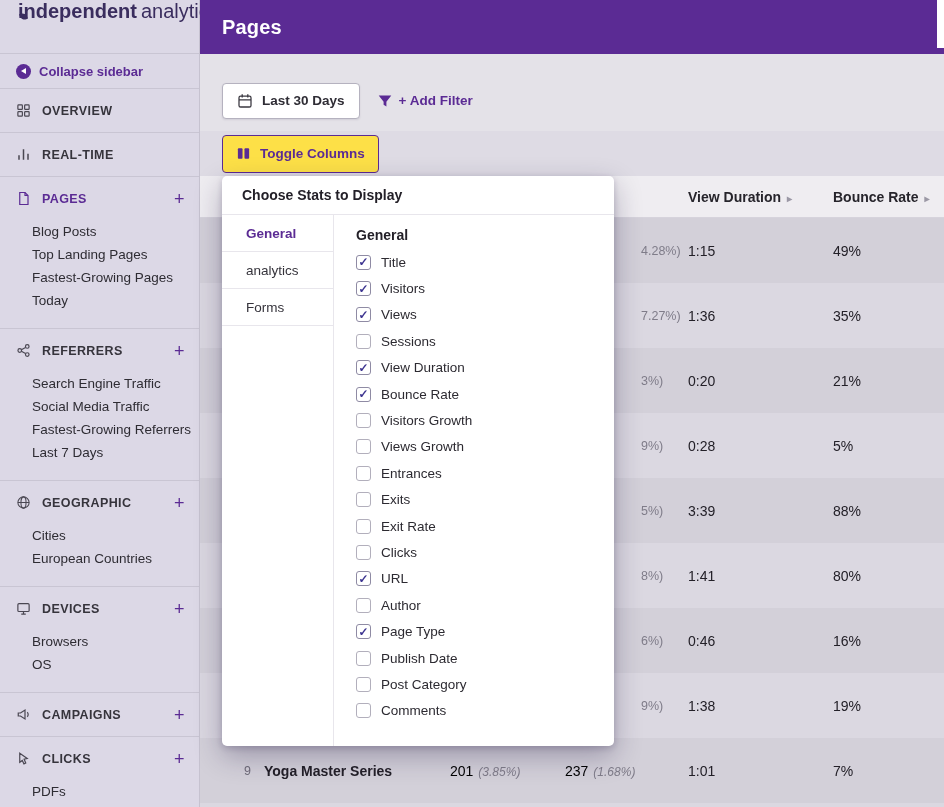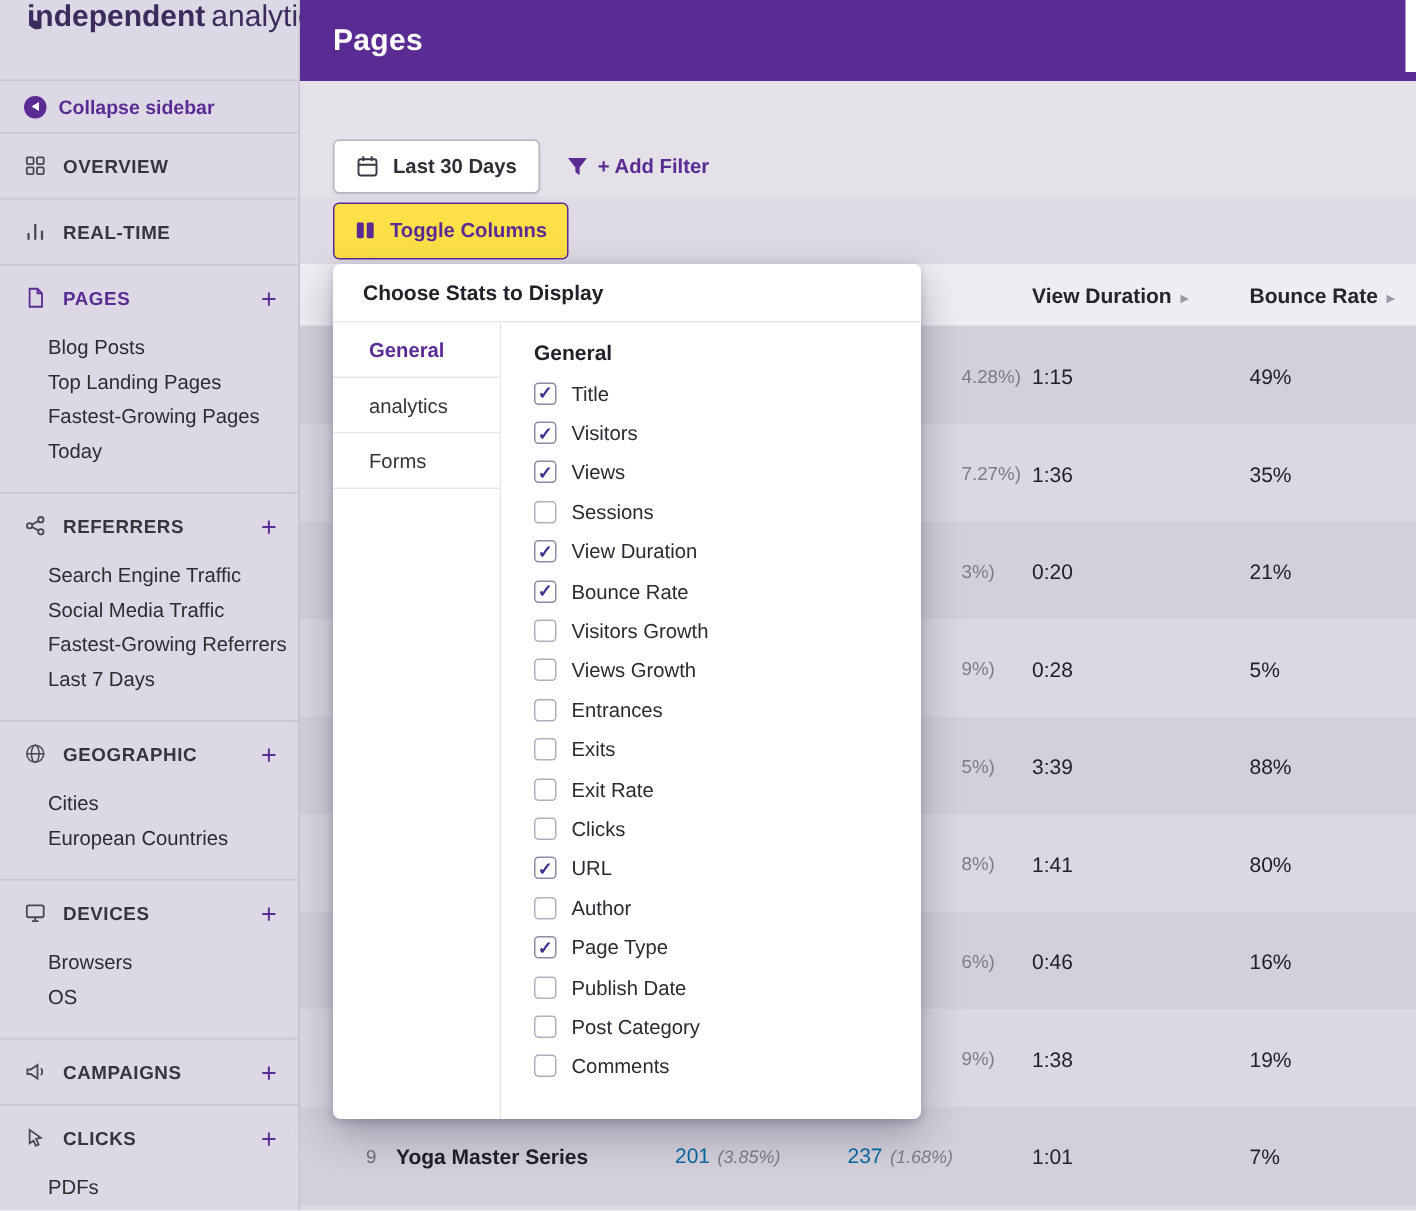--- a/index.html
+++ b/index.html
@@ -32,21 +32,21 @@
   .children { padding-bottom:16px; }
   .child { height:23px; display:flex; align-items:center; padding-left:32px;
            font-size:13.5px; color:#2e2c33; cursor:pointer; }
 
   
   .header { position:absolute; left:200px; top:0; width:744px; height:54px;
             background:#5b2b94; display:flex; align-items:center; padding-left:22px; }
   .header h1 { color:#fff; font-size:20px; font-weight:700; letter-spacing:0.2px; }
   .vscroll { position:absolute; right:0; top:0; width:7px; height:48px; background:#fff; z-index:20; }
 
-  .toolbar1 { position:absolute; left:200px; top:64px; width:744px; height:94px;
+  .toolbar1 { position:absolute; left:200px; top:54px; width:744px; height:94px;
               background:#e4e2e8; border-bottom:1px solid #ccc9d3;
               display:flex; align-items:center; padding-left:22px; gap:18px; }
   .date-btn { display:inline-flex; align-items:center; gap:9px; height:36px; padding:0 14px;
               background:#fff; border:1px solid #b5b2bf; border-radius:4px; font-size:13.5px;
               font-weight:600; color:#2f2d35; font-family:inherit; cursor:pointer;
               box-shadow:0 1px 2px rgba(40,30,70,0.10); }
   .filter-btn { display:inline-flex; align-items:center; gap:7px; background:none; border:none;
                 color:#5b2b94; font-size:13.5px; font-weight:600; font-family:inherit; cursor:pointer; }
 
   .toolbar2 { position:absolute; left:200px; top:131px; width:744px; height:45px;
@@ -66,21 +66,21 @@
   .rows .row:nth-child(odd) { background:#d3d0d9; }
   .rows .row:nth-child(even) { background:#dbd8e1; }
   .row-fill { height:4px; background:#dbd8e1; }
   .cell { position:absolute; top:50%; transform:translateY(-50%); white-space:nowrap; }
   .tail { left:441px; font-size:12.5px; color:#7f7c89; }
   .dur { left:488px; font-size:14px; color:#232028; }
   .bnc { left:633px; font-size:14px; color:#232028; }
   .rownum { left:44px; font-size:12.5px; color:#6f6c79; }
   .rowtitle { left:64px; font-size:14px; font-weight:700; color:#232028; cursor:pointer; }
   .visitors { left:250px; } .views { left:365px; }
-  .metric { font-size:14px; color:#0369a1; }
+  .metric { font-size:14px; color:#000000; }
   .pct { font-size:12px; color:#7f7c89; margin-left:5px;font-style:italic; }
 
   
   .popover { position:absolute; left:222px; top:176px; width:392px; height:570px; background:#fff;
              border-radius:5px; z-index:10; overflow:hidden;
              box-shadow:0 10px 28px rgba(25,15,60,0.30), 0 2px 6px rgba(25,15,60,0.18); }
   .pop-title { height:39px; display:flex; align-items:center; padding-left:20px;
                font-size:14px; font-weight:700; color:#232028; border-bottom:1px solid #e8e6ec; }
   .pop-body { display:flex; height:531px; }
   .tabs { width:112px; border-right:1px solid #e8e6ec; flex-shrink:0; }

